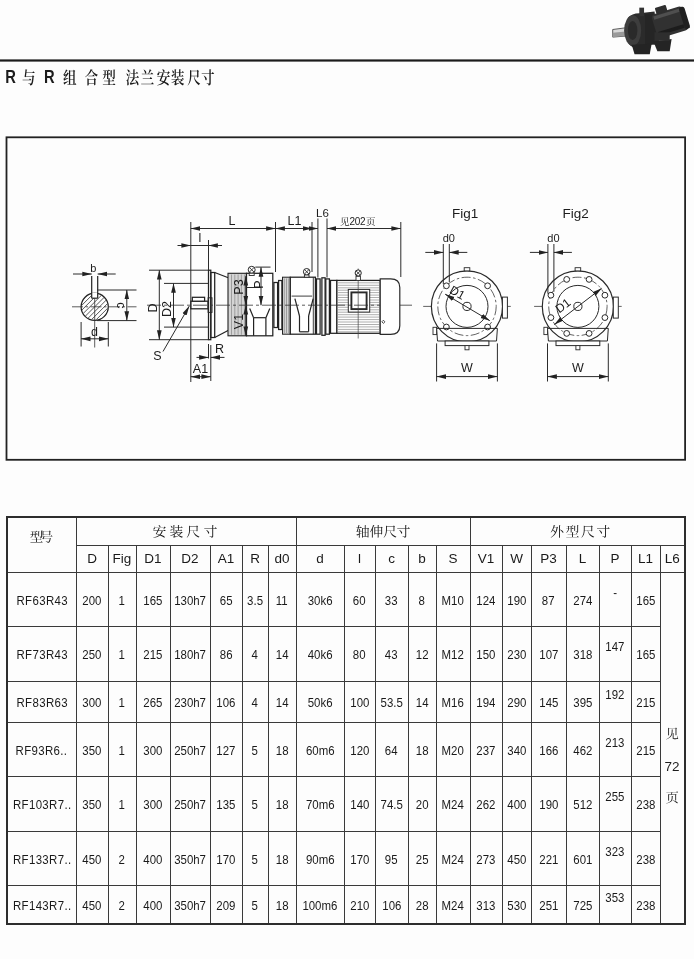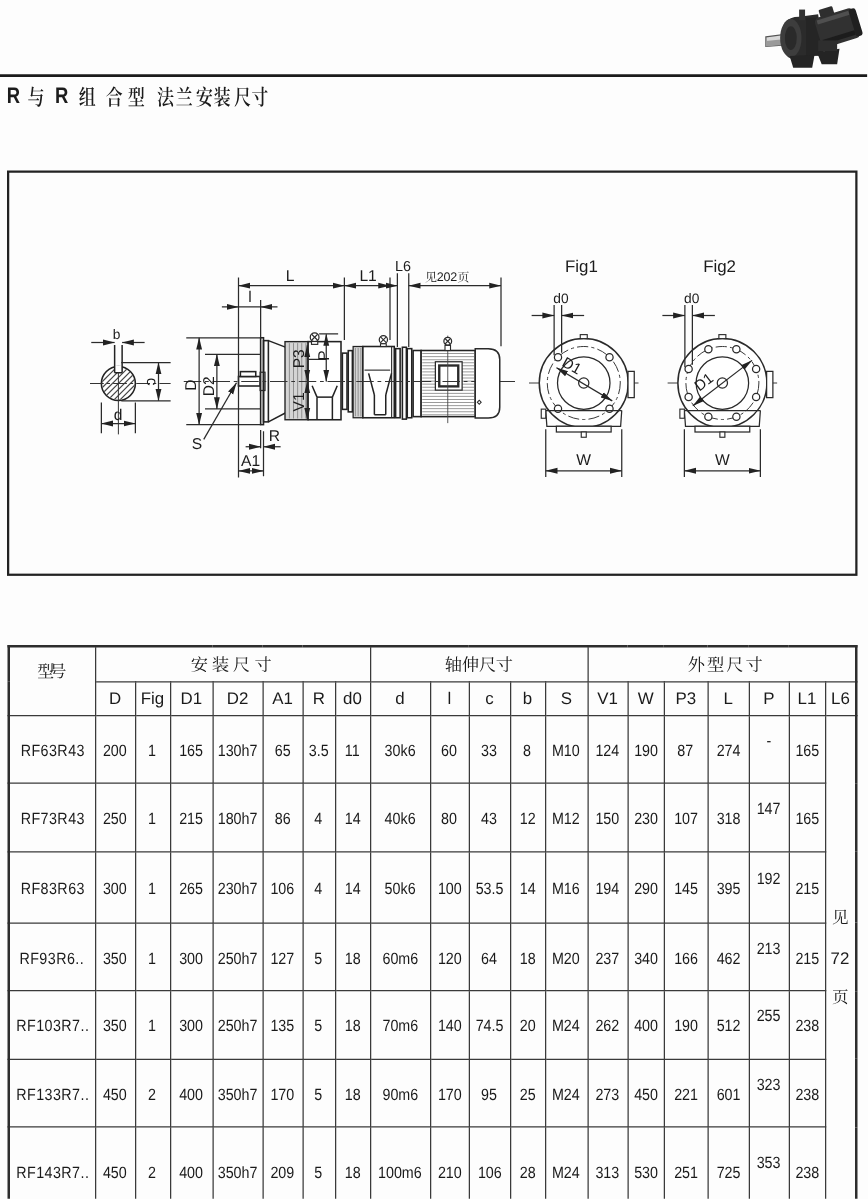--- a/index.html
+++ b/index.html
@@ -93,21 +93,21 @@
         <td><span class="v">43</span></td>
         <td><span class="v">12</span></td>
         <td><span class="v">M12</span></td>
         <td><span class="v">150</span></td>
         <td><span class="v">230</span></td>
         <td><span class="v">107</span></td>
         <td><span class="v">318</span></td>
         <td><span class="v" style="position:relative;top:-7px">147</span></td>
         <td><span class="v">165</span></td>
       </tr>
-<tr style="height:57px">
+<tr style="height:41px">
         <td><span class="v" style="letter-spacing:0.4px">RF83R63</span></td>
         <td><span class="v">300</span></td>
         <td><span class="v">1</span></td>
         <td><span class="v">265</span></td>
         <td><span class="v">230h7</span></td>
         <td><span class="v">106</span></td>
         <td><span class="v">4</span></td>
         <td><span class="v">14</span></td>
         <td><span class="v">50k6</span></td>
         <td><span class="v">100</span></td>
@@ -177,21 +177,21 @@
         <td><span class="v">95</span></td>
         <td><span class="v">25</span></td>
         <td><span class="v">M24</span></td>
         <td><span class="v">273</span></td>
         <td><span class="v">450</span></td>
         <td><span class="v">221</span></td>
         <td><span class="v">601</span></td>
         <td><span class="v" style="position:relative;top:-7px">323</span></td>
         <td><span class="v">238</span></td>
       </tr>
-<tr style="height:70px">
+<tr style="height:38px">
         <td><span class="v" style="letter-spacing:0.4px">RF143R7..</span></td>
         <td><span class="v">450</span></td>
         <td><span class="v">2</span></td>
         <td><span class="v">400</span></td>
         <td><span class="v">350h7</span></td>
         <td><span class="v">209</span></td>
         <td><span class="v">5</span></td>
         <td><span class="v">18</span></td>
         <td><span class="v">100m6</span></td>
         <td><span class="v">210</span></td>

